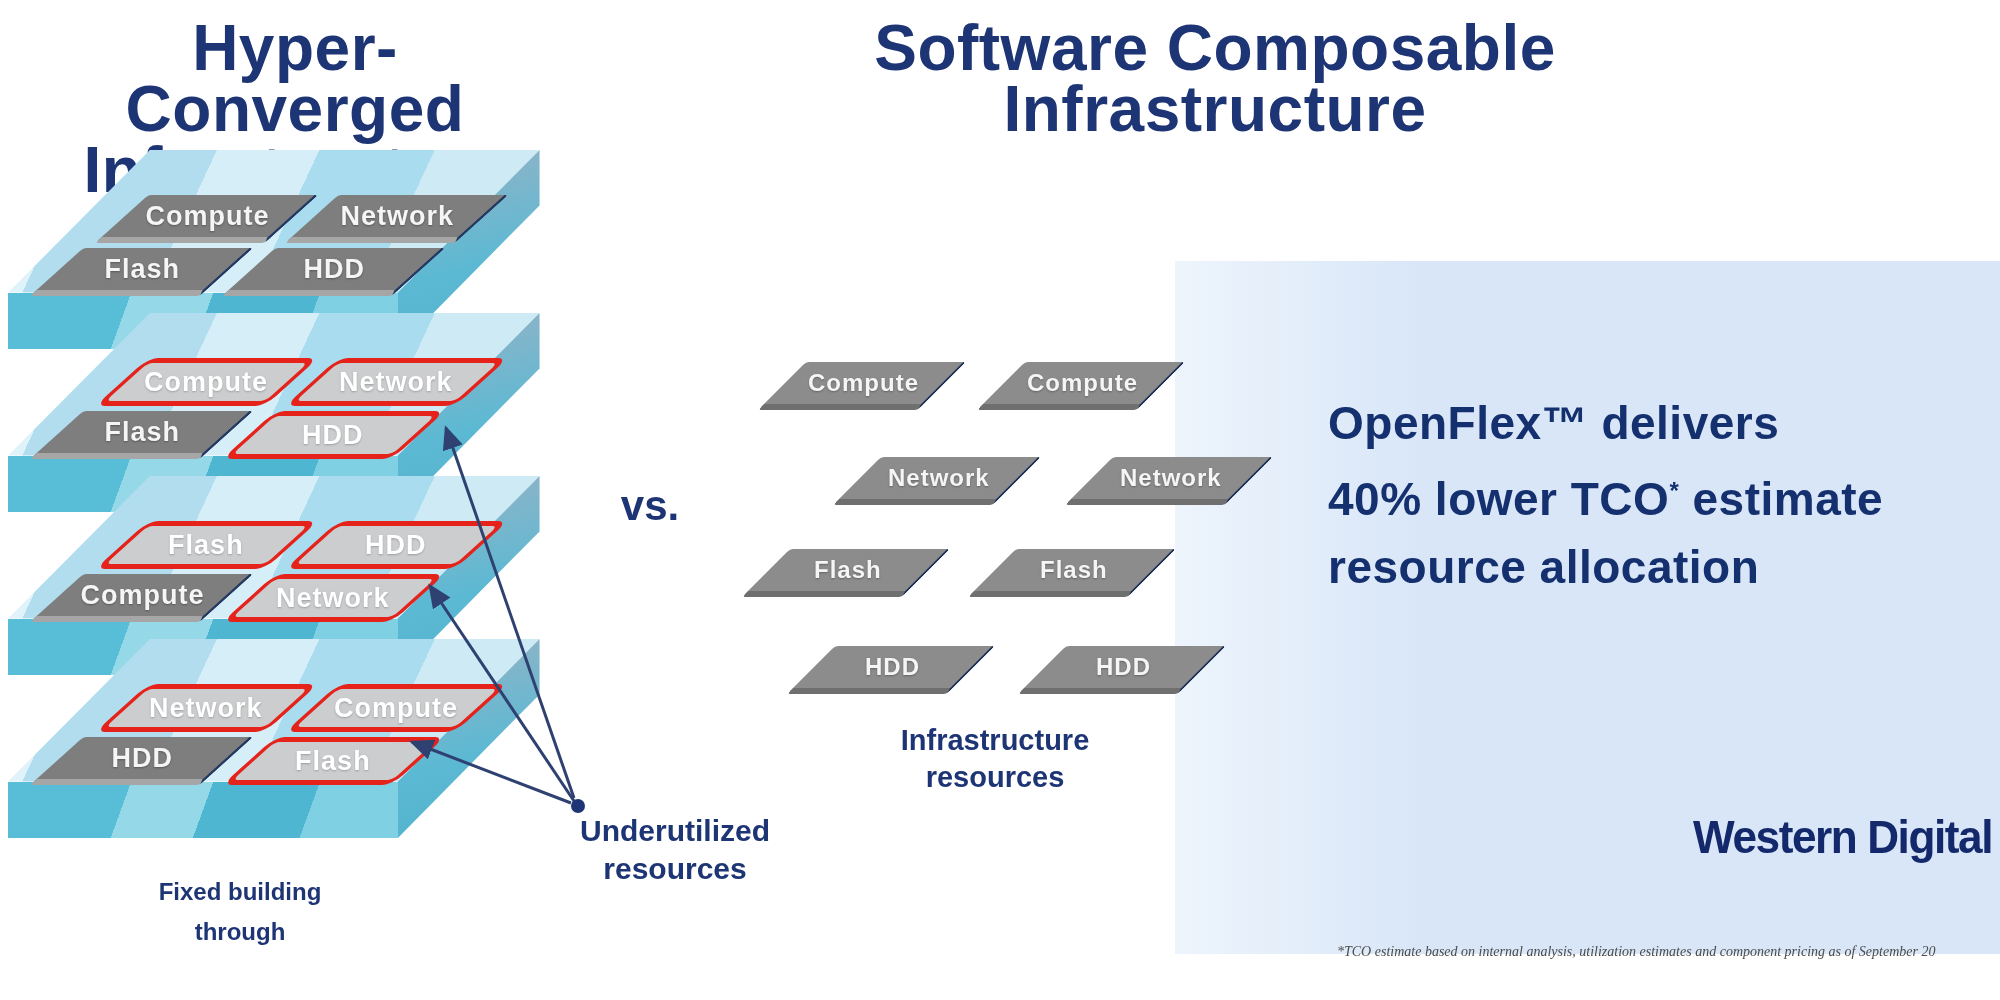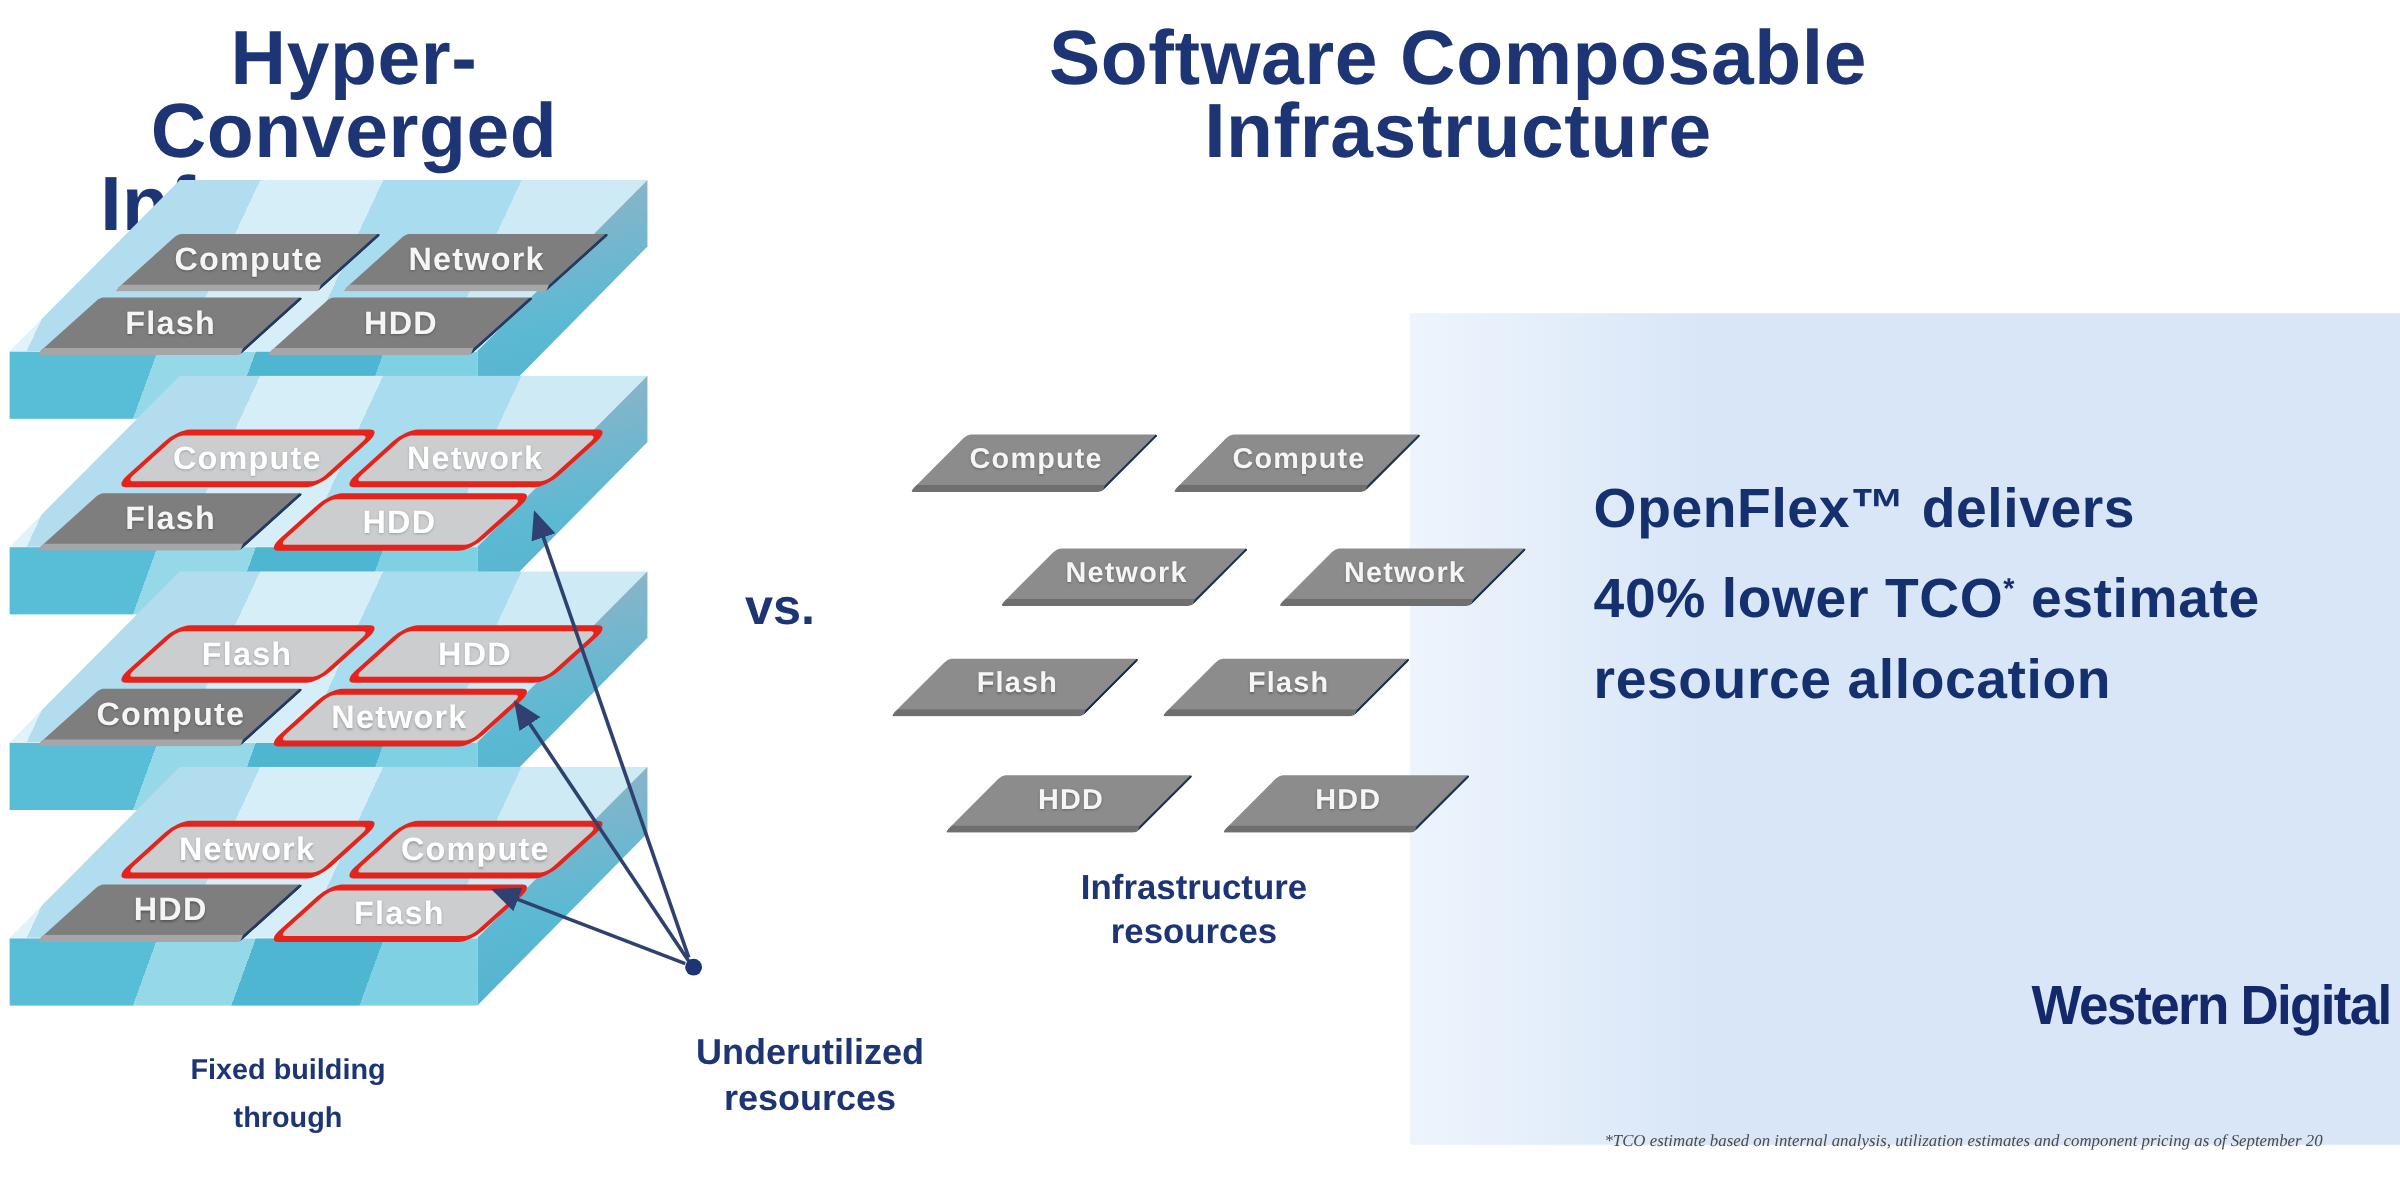--- a/index.html
+++ b/index.html
@@ -203,21 +203,21 @@
       <marker id="ah" markerWidth="9" markerHeight="8" refX="7" refY="3.5" orient="auto">
         <path d="M0,0 L8,3.5 L0,7 Z" fill="#2e4170"></path>
       </marker>
     </defs>
     <line x1="574" y1="798" x2="446" y2="428" stroke="#2e4170" stroke-width="3" marker-end="url(#ah)"></line>
     <line x1="574" y1="801" x2="430" y2="586" stroke="#2e4170" stroke-width="3" marker-end="url(#ah)"></line>
     <line x1="571" y1="803" x2="412" y2="742" stroke="#2e4170" stroke-width="3" marker-end="url(#ah)"></line>
     <circle cx="578" cy="806" r="7" fill="#1e3575"></circle>
   </svg>
 
-  <div class="caption" style="left:545px;top:812px;width:260px;font-size:30px;line-height:38px;margin-top:47px;">
+  <div class="caption" style="left:545px;top:812px;width:260px;font-size:30px;line-height:38px;">
     <div>Underutilized</div>
     <div>resources</div>
   </div>
 
   <div class="brand">Western Digital</div>
   <div class="footnote">*TCO estimate based on internal analysis, utilization estimates and component pricing as of September 20</div>
 
 </div>
 
 </body></html>

